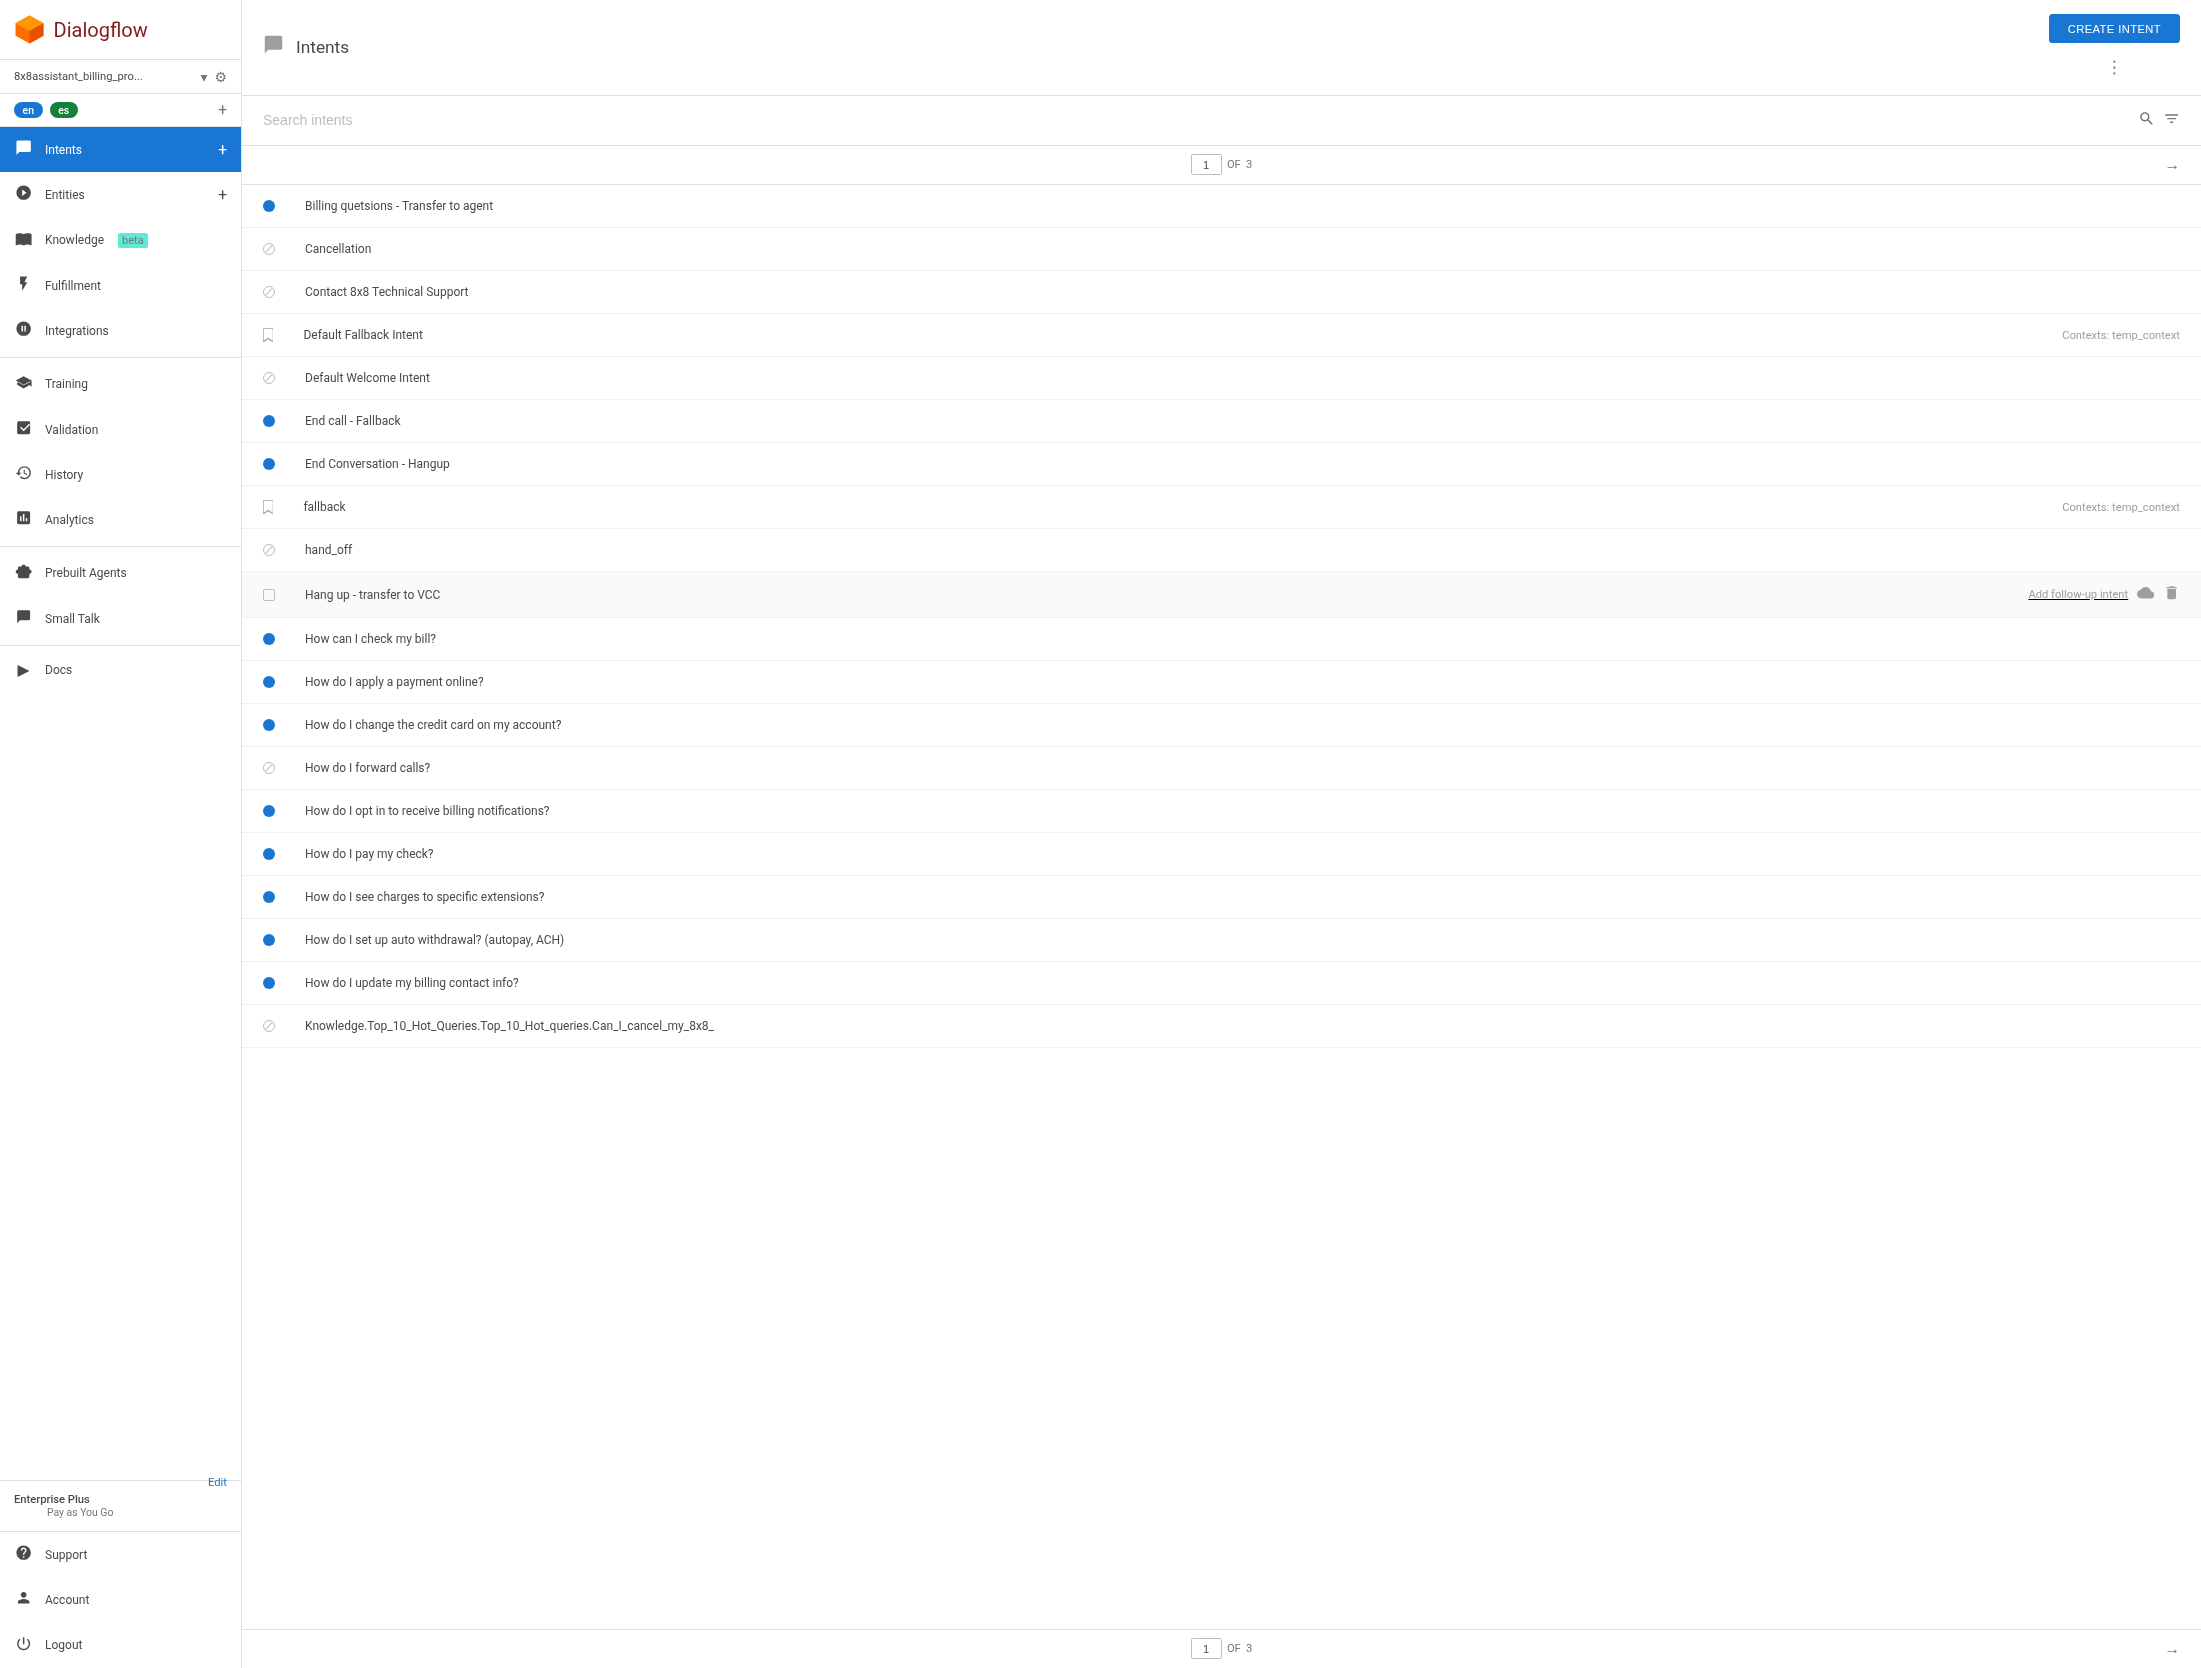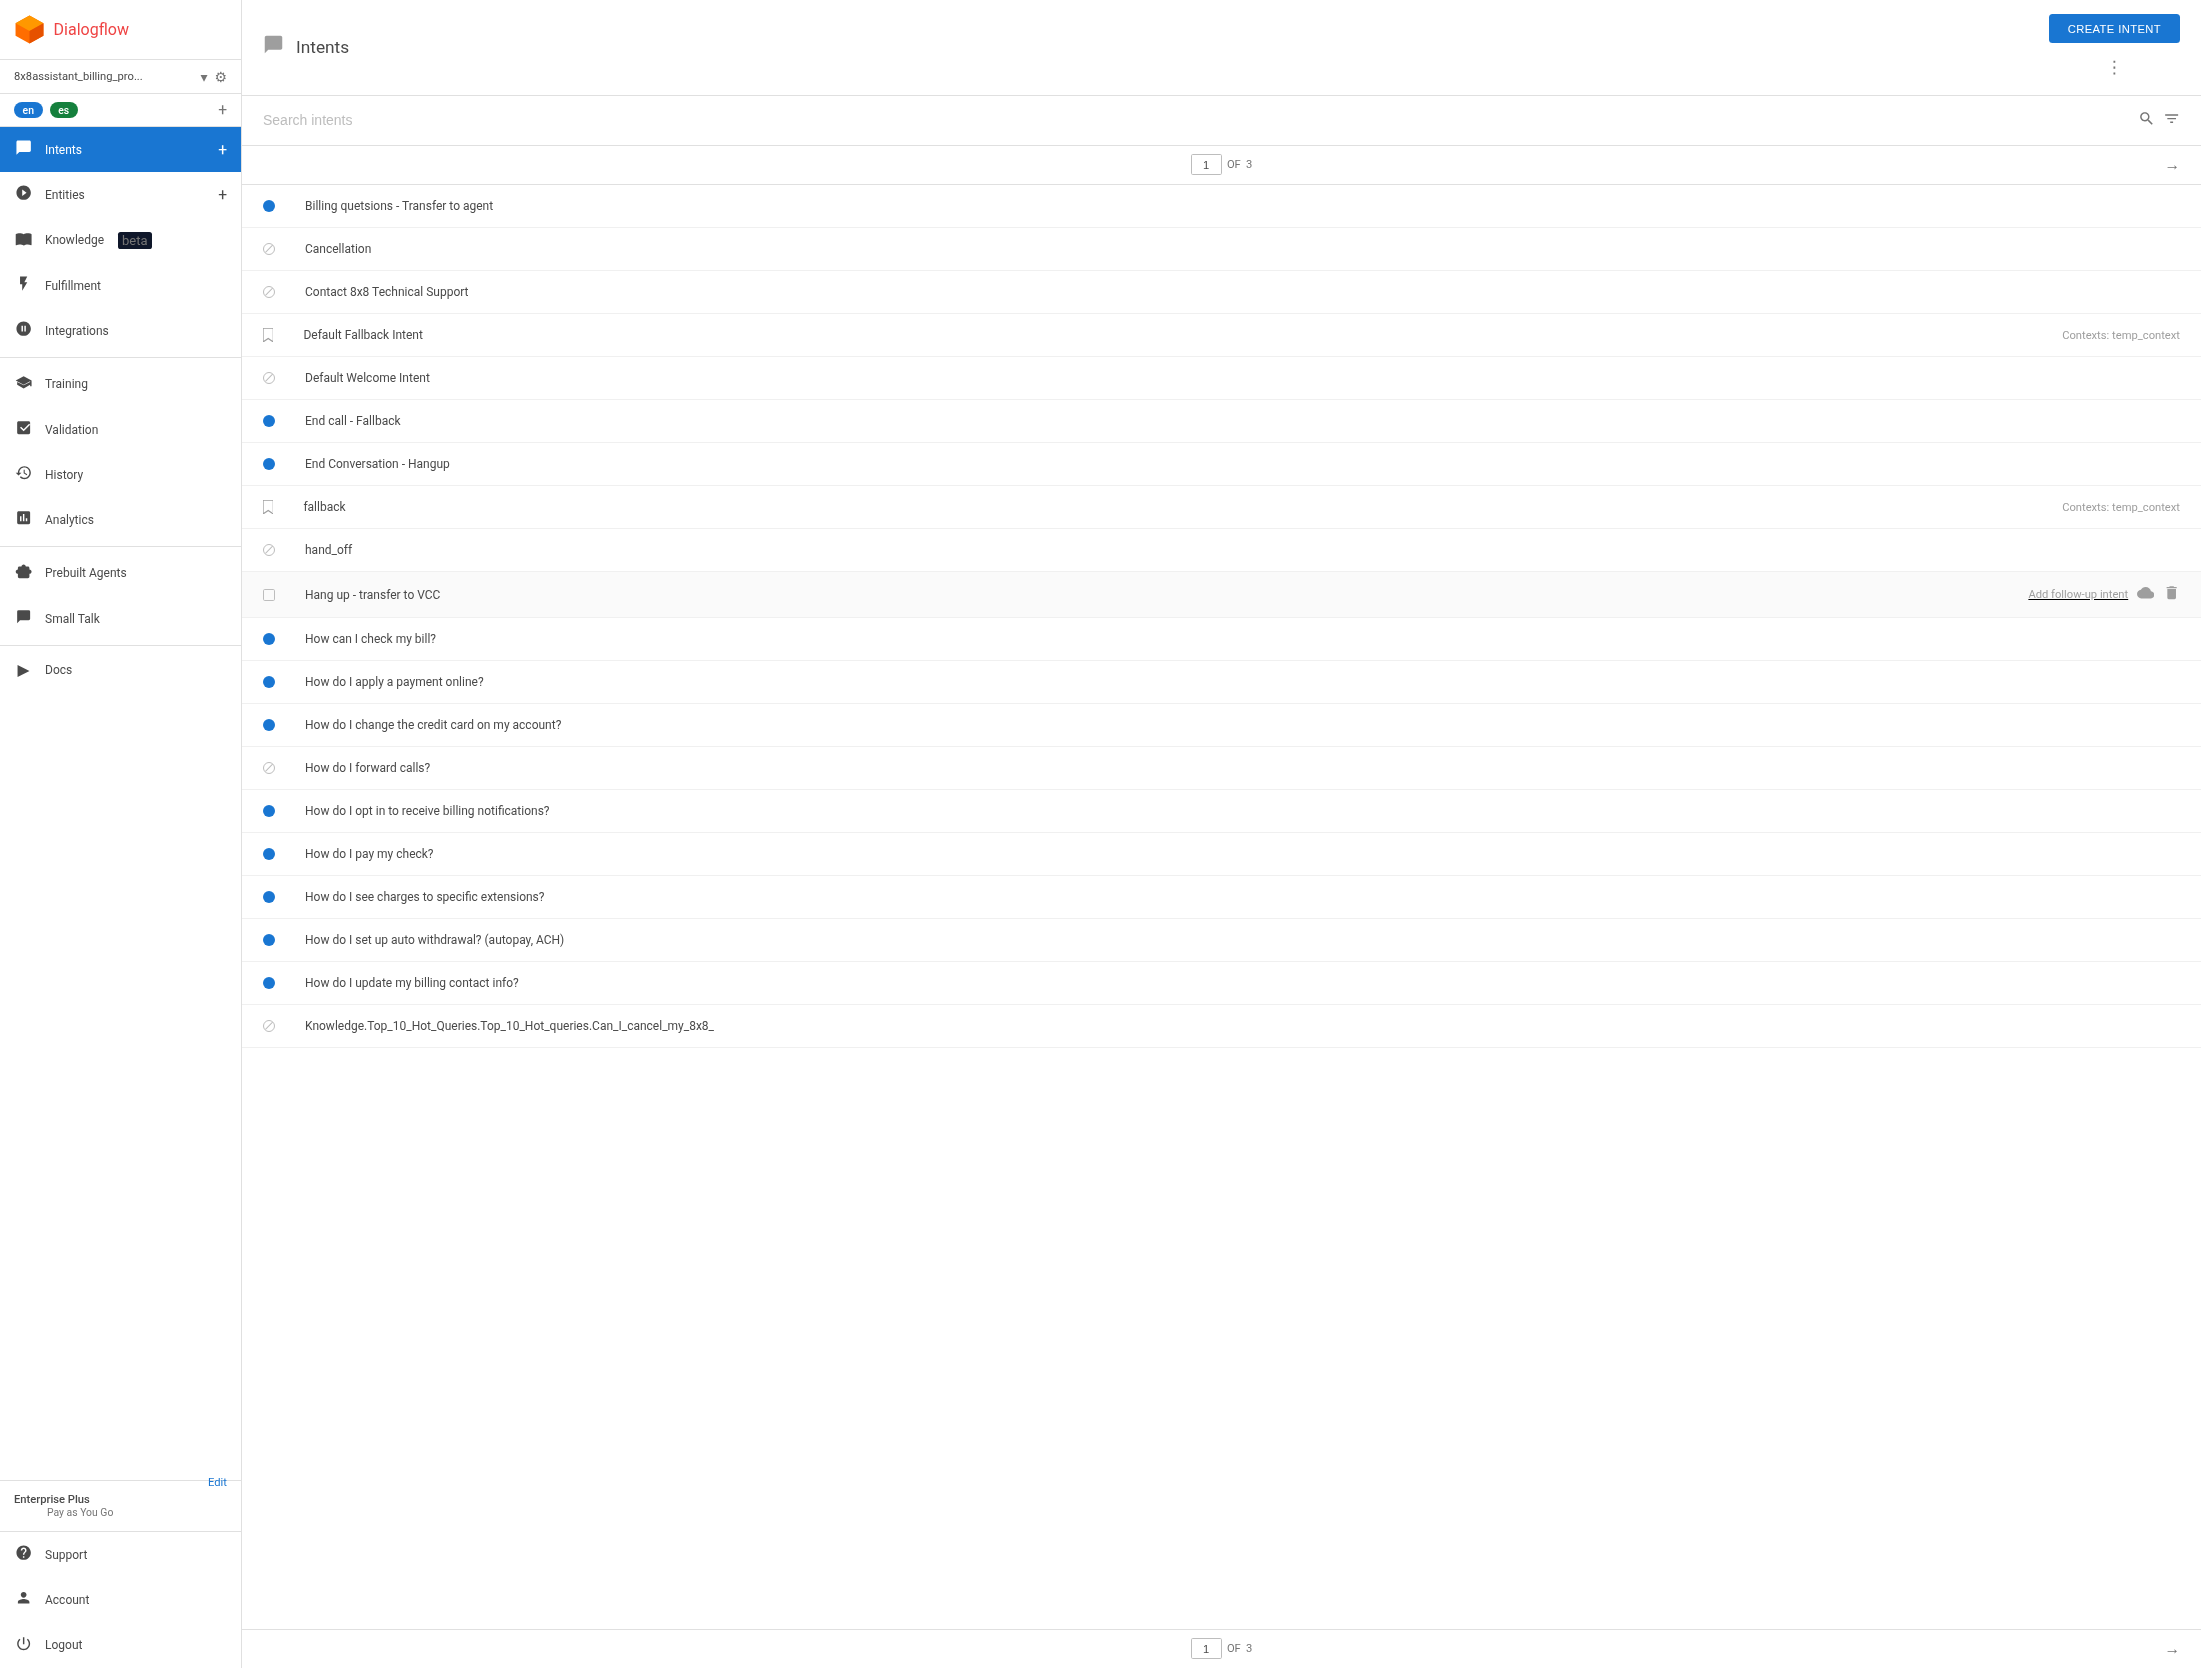--- a/index.html
+++ b/index.html
@@ -21,22 +21,22 @@
       align-items: center;
       padding: 14px 14px;
       border-bottom: 0.9px solid #e0e0e0;
     }
     .logo-icon {
       width: 31px;
       height: 31px;
       margin-right: 8.6px;
     }
     .logo-text {
-      font-size: 16px;
-      color: #ef4444;
+      font-size: 20px;
+      color: #7f1d1d;
       font-weight: 400;
     }
 
     .agent-selector {
       display: flex;
       align-items: center;
       padding: 8.6px 14px;
       border-bottom: 0.9px solid #e0e0e0;
       justify-content: space-between;
     }
@@ -108,22 +108,22 @@
       font-size: 15.6px;
       width: 19px;
       text-align: center;
       flex-shrink: 0;
     }
     .nav-item .add-icon {
       margin-left: auto;
       font-size: 15.6px;
     }
     .nav-item .beta-badge {
-      font-size: 13px;
-      background: #0f172a;
+      font-size: 11px;
+      background: #5eead4;
       color: #757575;
       padding: 0.9px 4.3px;
       border-radius: 2.6px;
       margin-left: 1.7px;
     }
     .nav-divider {
       height: 0.9px;
       background: #e0e0e0;
       margin: 3.5px 0;
     }

